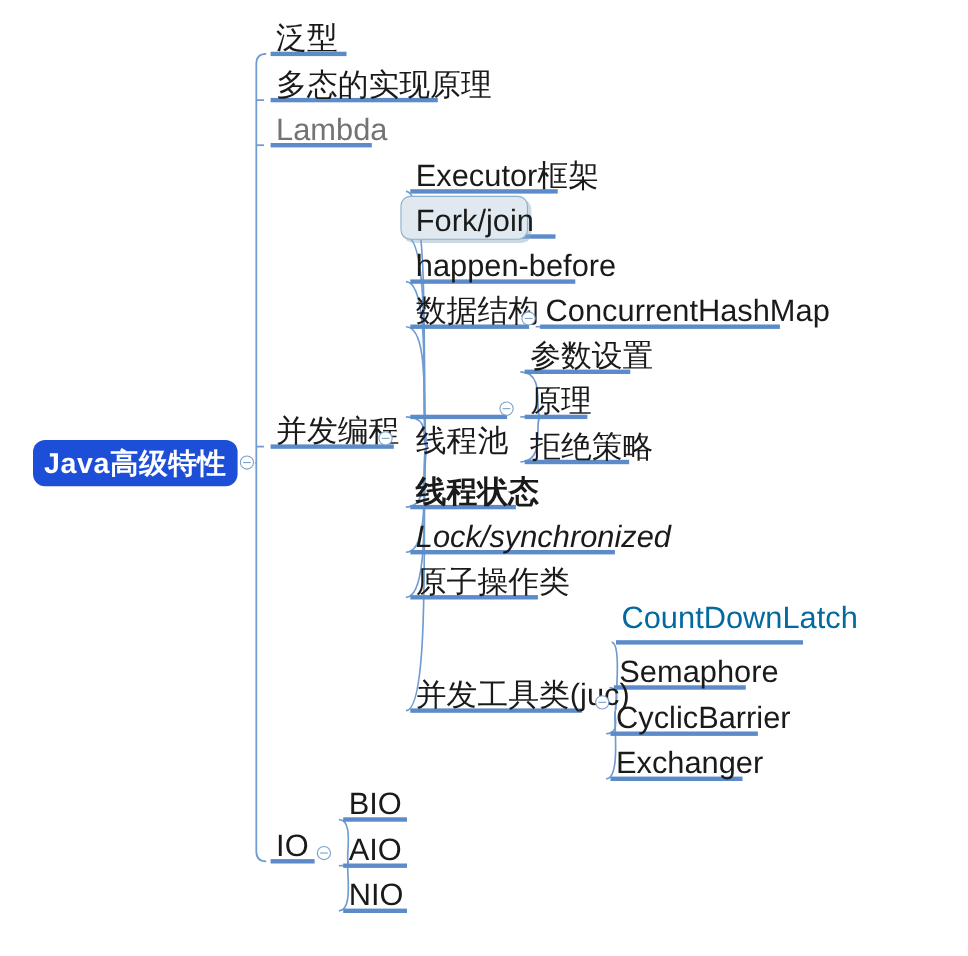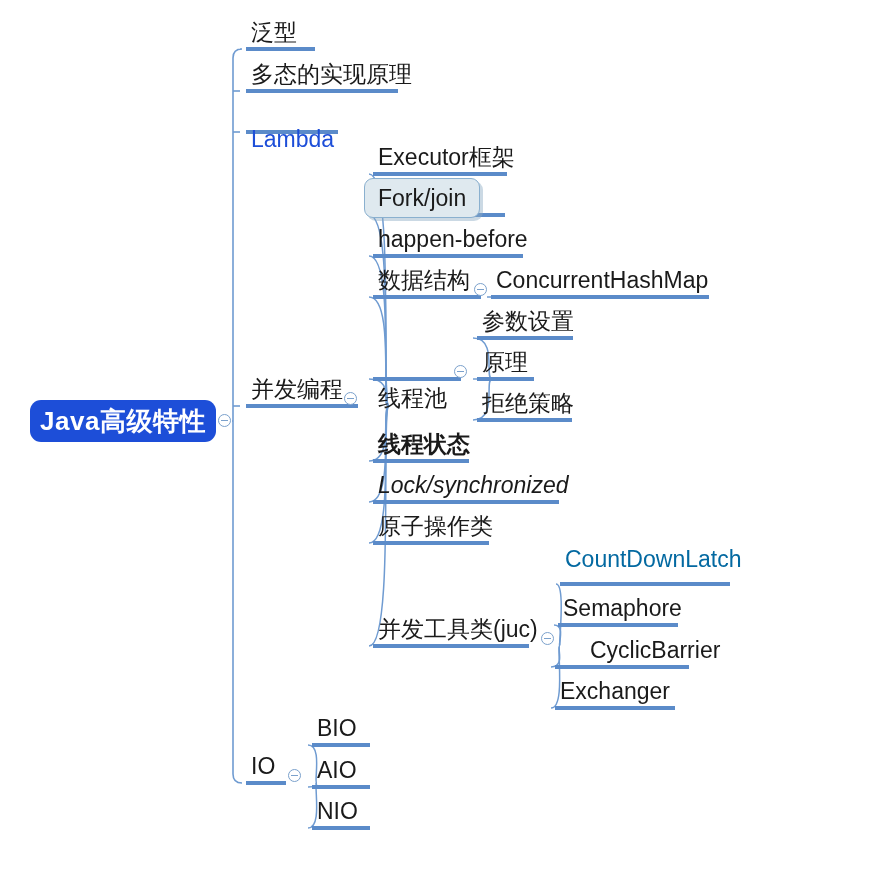--- a/index.html
+++ b/index.html
@@ -23,21 +23,21 @@
     left: 0;
     top: 0;
     width: 880px;
     height: 869px;
   }
   .node-label {
     position: absolute;
     white-space: nowrap;
     color: #1a1a1a;
     font-family: "Liberation Sans", "DejaVu Sans", sans-serif;
-    font-size: 23px;
+    font-size: 28px;
     line-height: 1;
     letter-spacing: 0px;
   }
   .root-node {
     position: absolute;
     display: flex;
     align-items: center;
     justify-content: center;
     background: #5b8bc9;
     border-radius: 11px;
@@ -133,21 +133,21 @@
         <rect x="312" y="826" width="58" height="4" fill="#5b8bc9"></rect>
       </g>
   </svg>
   <div id="node-layer">
       <div class="root-node" style="left: 30px; top: 400px; width: 186px; height: 42px; background: #1d4ed8; color: rgb(255, 255, 255);">
         <span>Java高级特性</span>
       </div>
       <div class="collapse-toggle" style="left: 218px; top: 414px;"></div>
       <div class="node-label" style="left: 251px; top: 21px; color: rgb(26, 26, 26);"><span>泛型</span></div>
       <div class="node-label" style="left: 251px; top: 63px; color: rgb(26, 26, 26);"><span>多态的实现原理</span></div>
-      <div class="node-label" style="left: 251px; top: 104px; color: #1d4ed8; margin-top: 24px;"><span>Lambda</span></div>
+      <div class="node-label" style="left: 251px; top: 104px; color: #737373;"><span>Lambda</span></div>
       <div class="node-label" style="left: 251px; top: 378px; color: rgb(26, 26, 26);"><span>并发编程</span></div>
       <div class="collapse-toggle" style="left: 344px; top: 392px;"></div>
       <div class="node-label" style="left: 251px; top: 755px; color: rgb(26, 26, 26);"><span>IO</span></div>
       <div class="collapse-toggle" style="left: 288px; top: 769px;"></div>
       <div class="node-label" style="left: 378px; top: 146px; color: rgb(26, 26, 26);"><span>Executor框架</span></div>
       <div class="selected-node" style="left: 364px; top: 178px; width: 114px; height: 38px; background: rgb(223, 233, 239); border-color: rgb(138, 176, 207);"></div>
       <div class="node-label" style="left: 378px; top: 187px; color: rgb(26, 26, 26);"><span>Fork/join</span></div>
       <div class="node-label" style="left: 378px; top: 228px; color: rgb(26, 26, 26);"><span>happen-before</span></div>
       <div class="node-label" style="left: 378px; top: 269px; color: rgb(26, 26, 26);"><span>数据结构</span></div>
       <div class="collapse-toggle" style="left: 474px; top: 283px;"></div>
@@ -157,19 +157,19 @@
       <div class="node-label" style="left: 378px; top: 474px; color: rgb(26, 26, 26); font-style: italic;"><span>Lock/synchronized</span></div>
       <div class="node-label" style="left: 378px; top: 515px; color: rgb(26, 26, 26);"><span>原子操作类</span></div>
       <div class="node-label" style="left: 378px; top: 618px; color: rgb(26, 26, 26);"><span>并发工具类(juc)</span></div>
       <div class="collapse-toggle" style="left: 541px; top: 632px;"></div>
       <div class="node-label" style="left: 496px; top: 269px; color: rgb(26, 26, 26);"><span>ConcurrentHashMap</span></div>
       <div class="node-label" style="left: 482px; top: 310px; color: rgb(26, 26, 26);"><span>参数设置</span></div>
       <div class="node-label" style="left: 482px; top: 351px; color: rgb(26, 26, 26);"><span>原理</span></div>
       <div class="node-label" style="left: 482px; top: 392px; color: rgb(26, 26, 26);"><span>拒绝策略</span></div>
       <div class="node-label" style="left: 565px; top: 548px; color: #0369a1;"><span>CountDownLatch</span></div>
       <div class="node-label" style="left: 563px; top: 597px; color: rgb(26, 26, 26);"><span>Semaphore</span></div>
-      <div class="node-label" style="left: 560px; top: 639px; color: rgb(26, 26, 26); padding-left: 30px;"><span>CyclicBarrier</span></div>
+      <div class="node-label" style="left: 560px; top: 639px; color: rgb(26, 26, 26);"><span>CyclicBarrier</span></div>
       <div class="node-label" style="left: 560px; top: 680px; color: rgb(26, 26, 26);"><span>Exchanger</span></div>
       <div class="node-label" style="left: 317px; top: 717px; color: rgb(26, 26, 26);"><span>BIO</span></div>
       <div class="node-label" style="left: 317px; top: 759px; color: rgb(26, 26, 26);"><span>AIO</span></div>
       <div class="node-label" style="left: 317px; top: 800px; color: rgb(26, 26, 26);"><span>NIO</span></div>
     </div>
 </div>
 
 </body></html>

